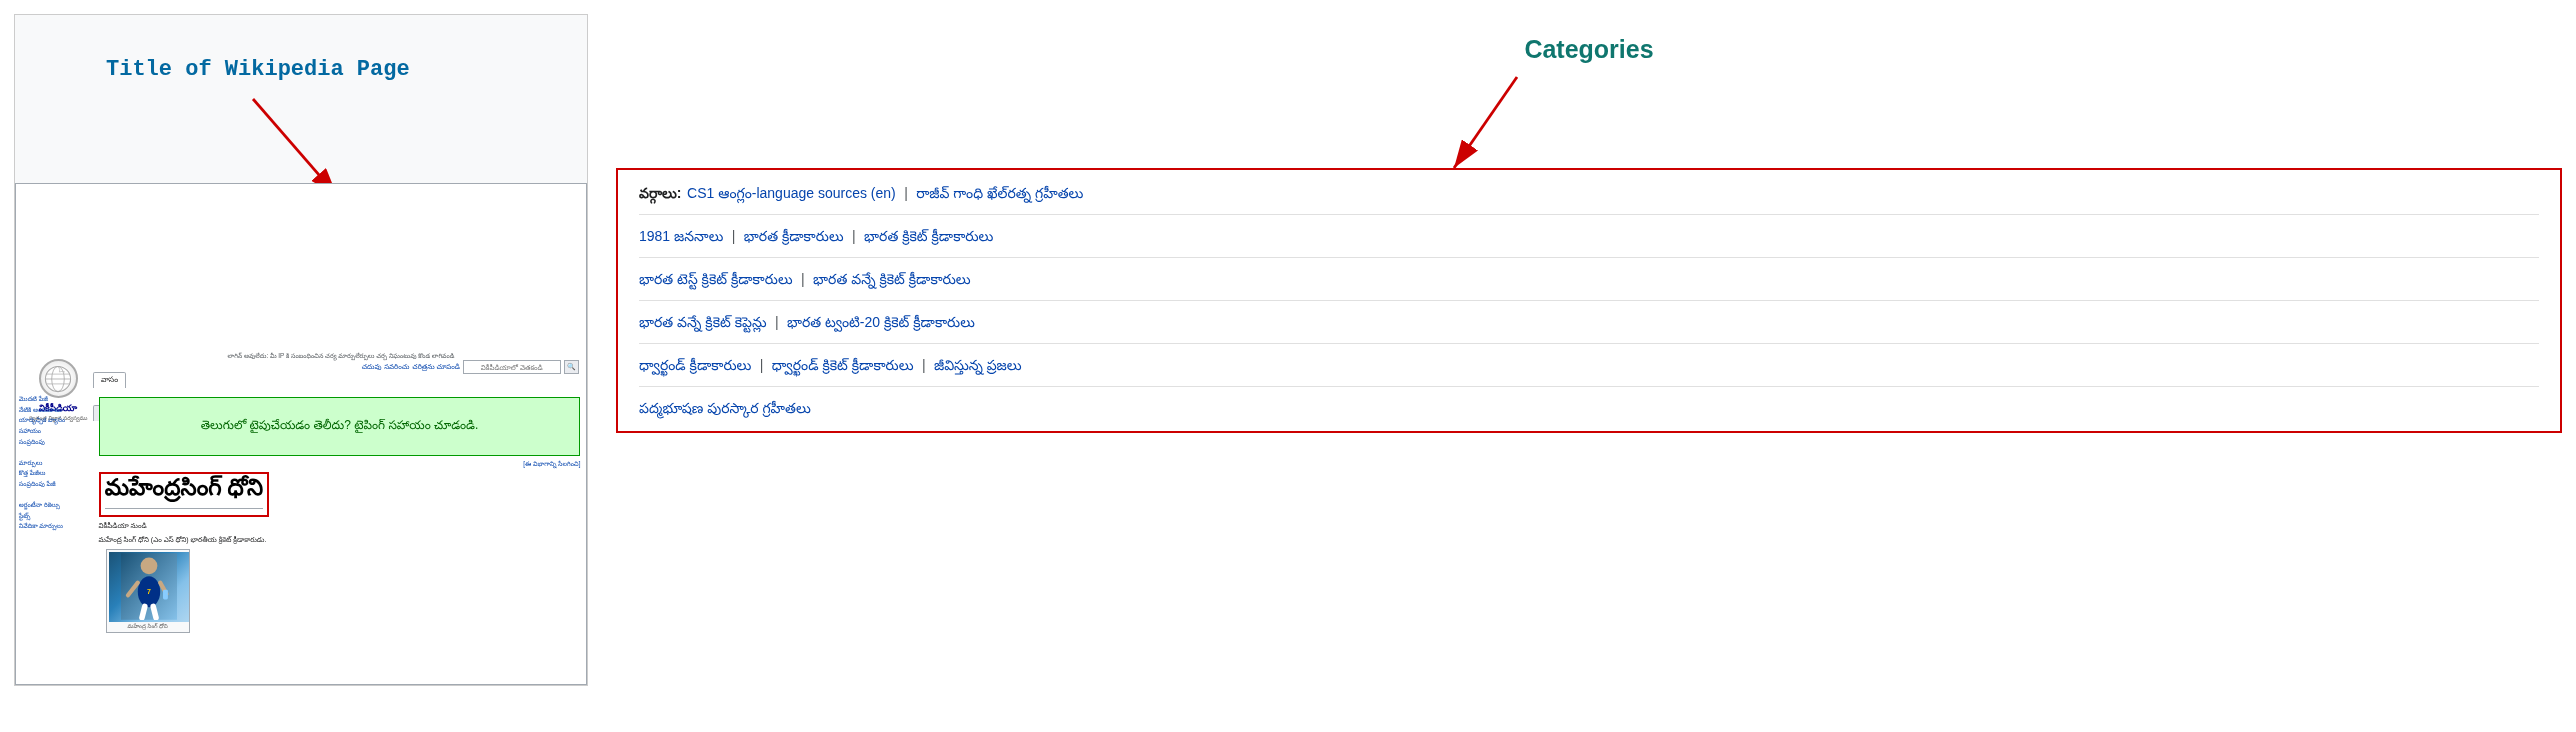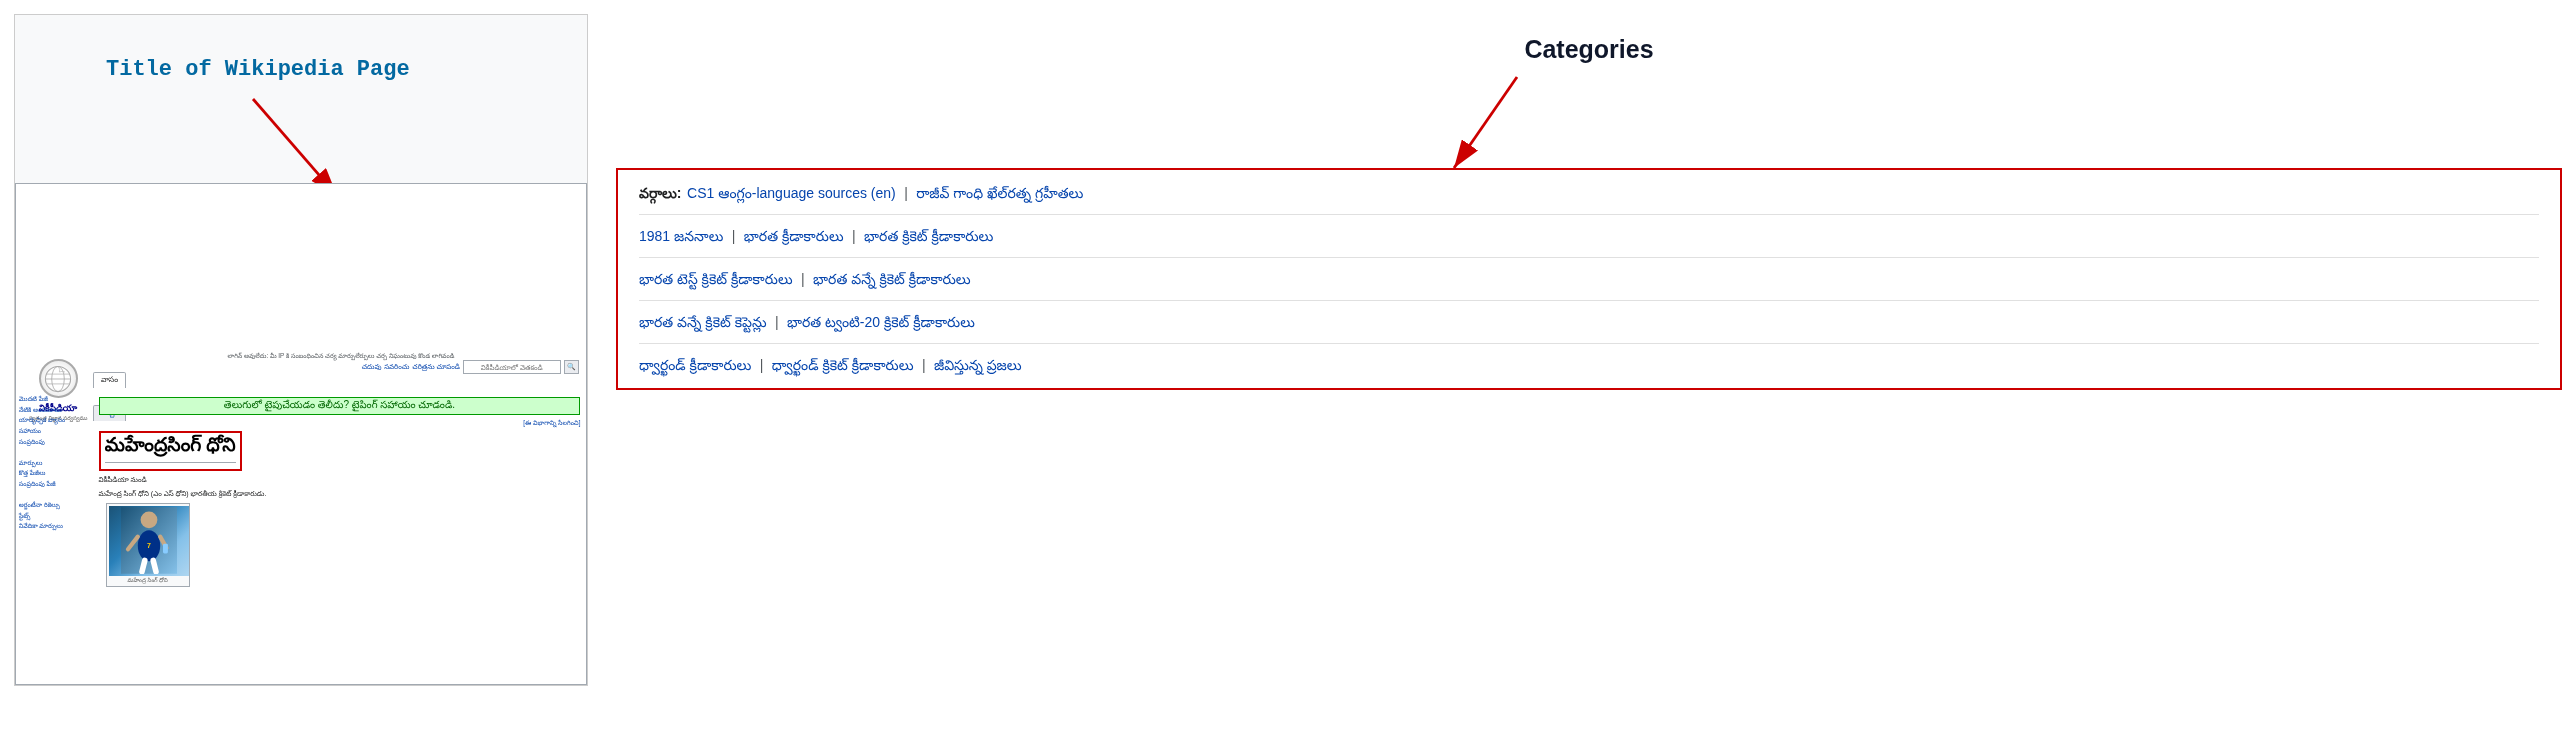--- a/index.html
+++ b/index.html
@@ -199,36 +199,36 @@
       color: #cc0000;
       font-style: italic;
       font-weight: bold;
       margin-bottom: 2.8px;
       text-align: center;
     }
 
     .wiki-banner-green {
       background: #ccffcc;
       border: 0.7px solid #009900;
-      padding: 1px 7px;
-      font-size: 10px;
+      padding: 20px 7px;
+      font-size: 12px;
       color: #006600;
       margin-bottom: 4.2px;
       text-align: center;
     }
 
     .wiki-edit-link {
       font-size: 6.3px;
       color: #0645ad;
       text-align: right;
       margin-bottom: 2.8px;
     }
 
     .wiki-page-title {
-      font-size: 19px;
+      font-size: 23px;
       font-weight: bold;
       color: #000;
       font-family: 'Linux Libertine', Georgia, serif;
       border-bottom: 0.7px solid #a2a9b1;
       margin-bottom: 4.2px;
       padding-bottom: 2.1px;
     }
 
     .wiki-page-title-box {
       border: 2.1px solid #cc0000;
@@ -299,21 +299,21 @@
       position: relative;
       flex: 1;
       height: 672px;
     }
 
     .categories-annotation {
       position: absolute;
       top: 21px;
       left: 50%;
       transform: translateX(-50%);
-      color: #0f172a;
+      color: #0f766e;
       font-size: 25px;
       font-weight: bold;
       font-family: Arial, sans-serif;
     }
 
     .categories-box {
       position: absolute;
       top: 154px;
       left: 0;
       right: 0;
@@ -529,19 +529,22 @@
       </div>
 
       <div class="categories-row">
         <a class="cat-link">ధ్వార్ఖండ్ క్రీడాకారులు</a>
         <span class="cat-separator">|</span>
         <a class="cat-link">ధ్వార్ఖండ్ క్రికెట్ క్రీడాకారులు</a>
         <span class="cat-separator">|</span>
         <a class="cat-link">జీవిస్తున్న ప్రజలు</a>
       </div>
 
+      <div class="categories-row">
+        <a class="cat-link">పద్మభూషణ పురస్కార గ్రహీతలు</a>
+      </div>
 
     </div>
 
   </div>
 
 </div>
 
 
 </body></html>

